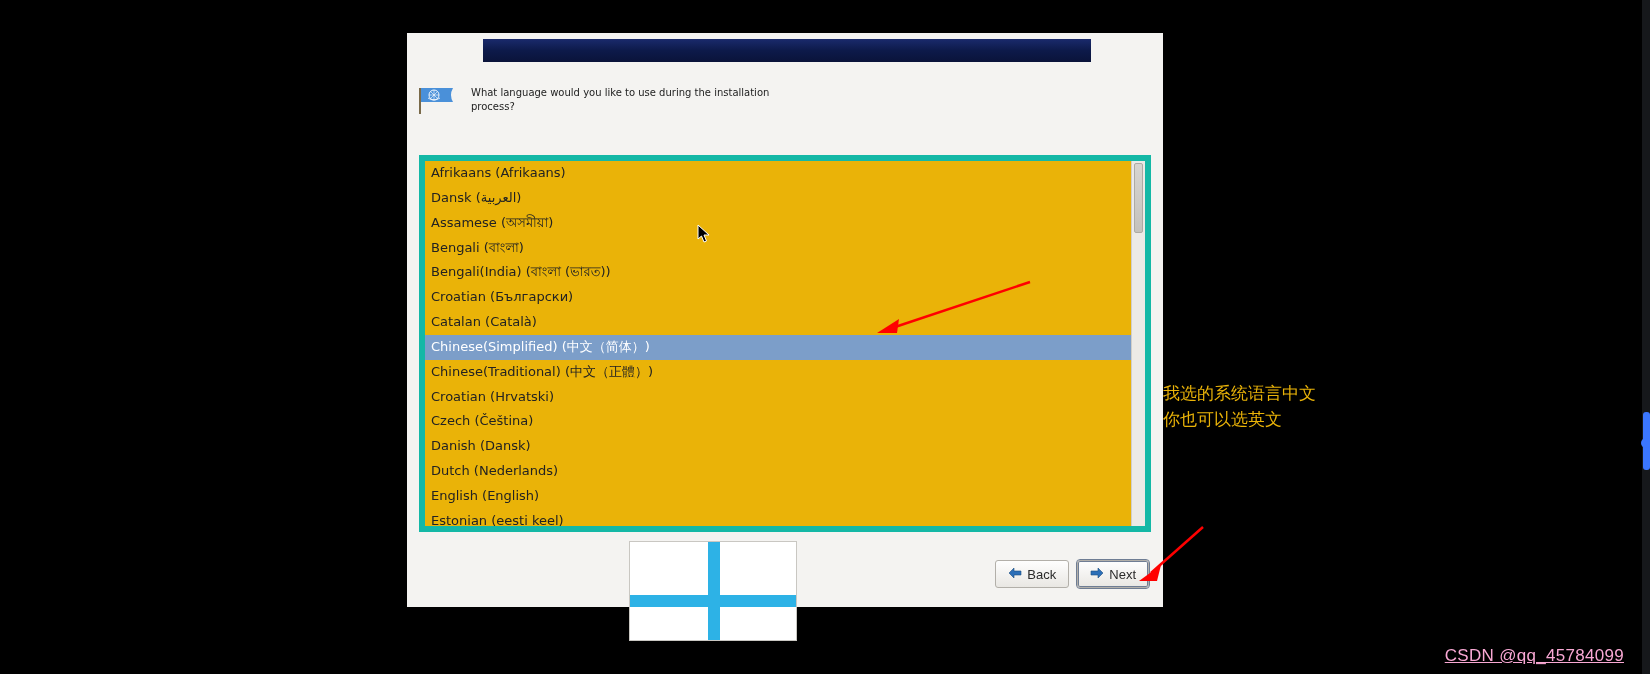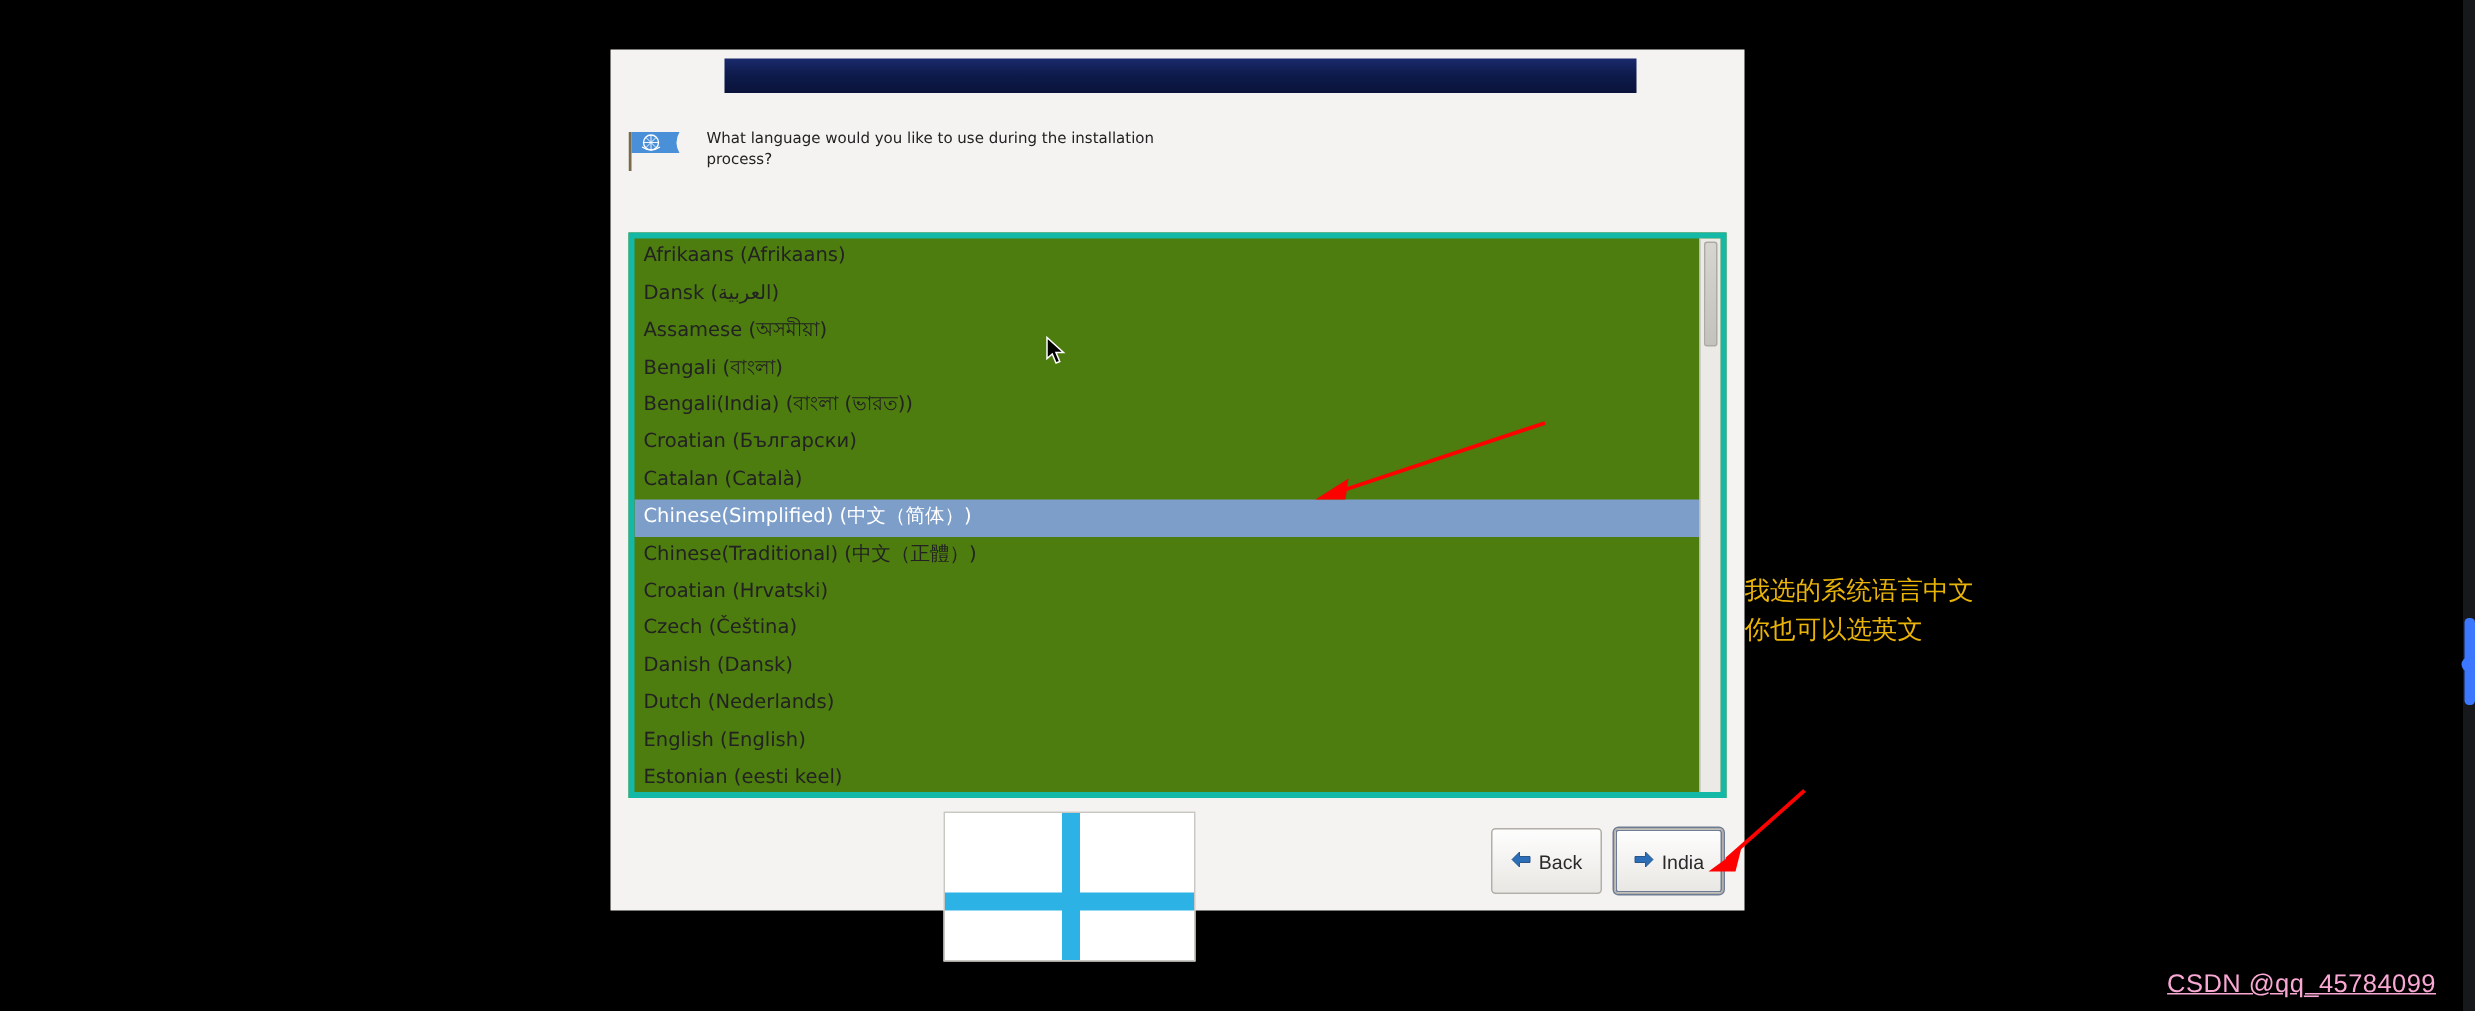--- a/index.html
+++ b/index.html
@@ -48,22 +48,22 @@
       line-height: 1.35;
       color: #222;
       max-width: 340px;
     }
     .list-container {
       position: absolute;
       left: 12px;
       top: 122px;
       width: 732px;
       height: 377px;
-      border: 4px solid #14b8a6;
-      background: #4d7c0f;
+      border: 6px solid #14b8a6;
+      background: #eab308;
       display: flex;
     }
     .list-scroll {
       flex: 1;
       overflow: hidden;
     }
     .list-scrollbar {
       width: 14px;
       background: #eceae6;
       border-left: 1px solid #d0cec9;
@@ -97,21 +97,21 @@
       display: flex;
       justify-content: flex-end;
       align-items: center;
       padding-right: 14px;
       gap: 8px;
     }
     .btn {
       display: inline-flex;
       align-items: center;
       gap: 5px;
-      height: 44px;
+      height: 28px;
       padding: 0 12px;
       background: linear-gradient(180deg, #fefefe, #e9e7e3);
       border: 1px solid #b2afa9;
       border-radius: 3px;
       cursor: pointer;
       font-size: 13px;
       color: #2a2a2a;
     }
     .btn.focus {
       outline: 1px solid #6f7d94;
@@ -241,21 +241,21 @@
         </svg>
       </span>
       <span>Back</span>
     </button>
     <button class="btn focus">
       <span>
         <svg class="arrow-svg" viewBox="0 0 14 12">
           <path d="M8 1 L13 6 L8 11 L8 8 L1 8 L1 4 L8 4 Z" fill="#2c6fb8" stroke="#1d4d80" stroke-width="0.6"></path>
         </svg>
       </span>
-      <span>India</span>
+      <span>Next</span>
     </button>
   </div>
 
 </div>
 
 <span class="cursor-arrow">
   <svg viewBox="0 0 14 20">
     <path d="M1 1 L1 15 L4.5 12 L7 18 L9.5 17 L7 11 L12 11 Z" fill="#000" stroke="#fff" stroke-width="1"></path>
   </svg>
 </span>

